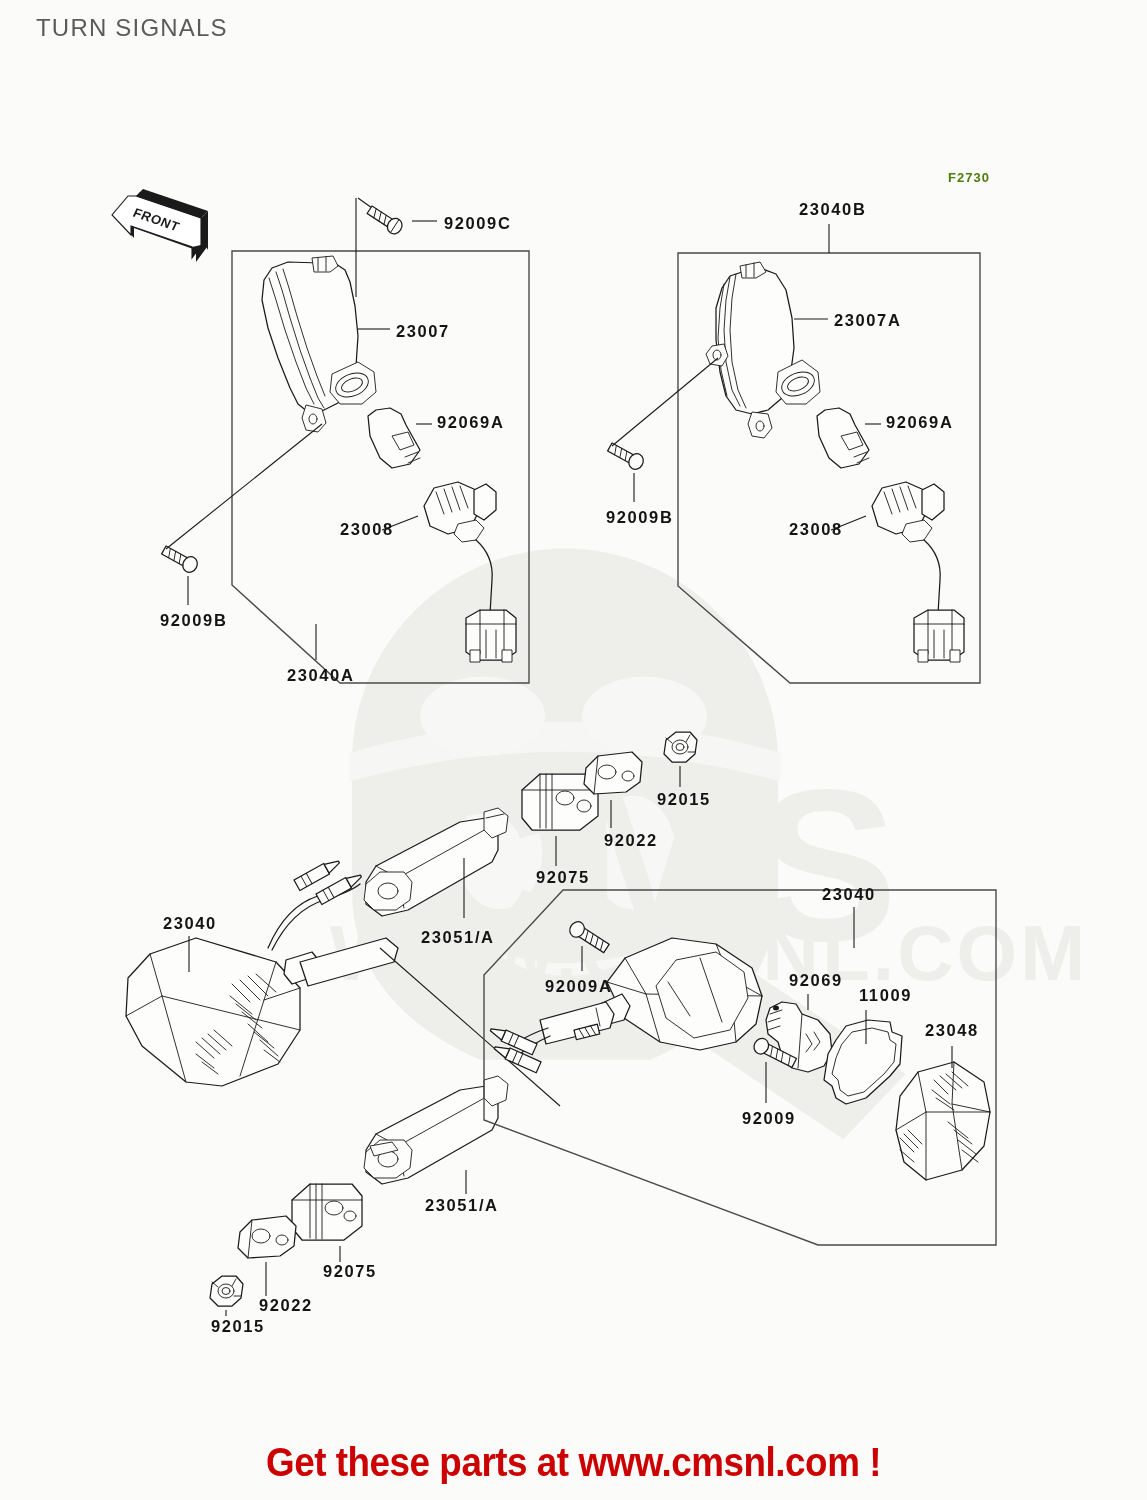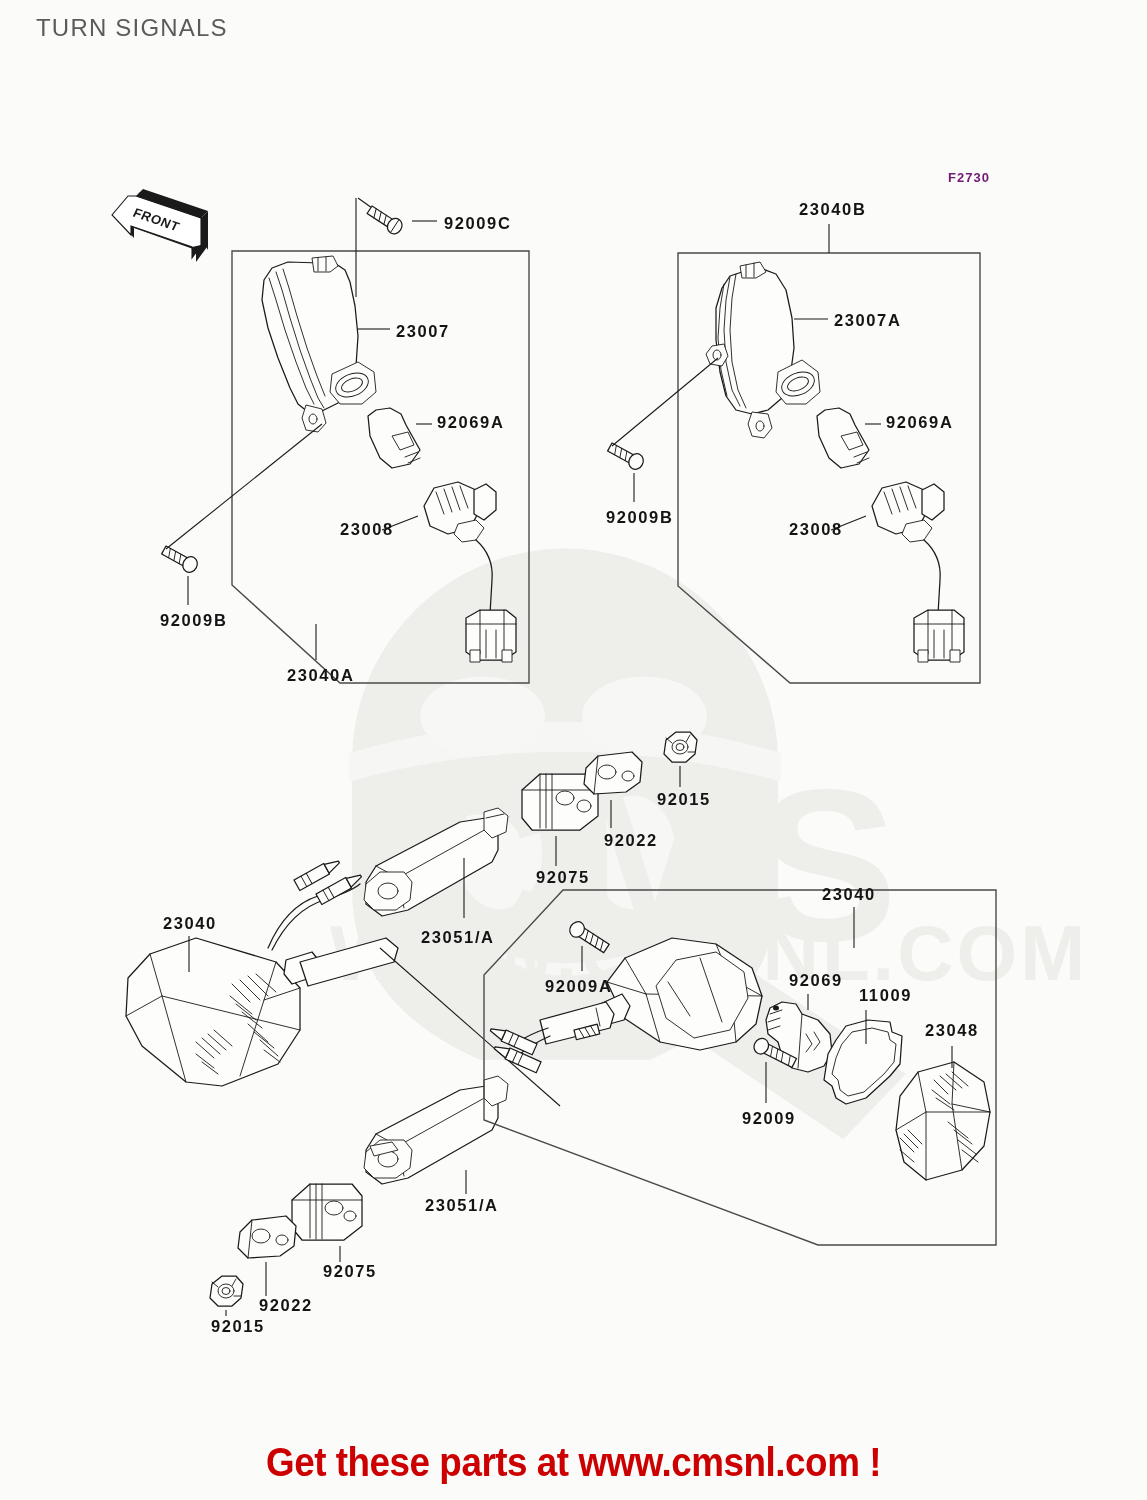--- a/index.html
+++ b/index.html
@@ -15,21 +15,21 @@
 
   .title{
     position:absolute;left:36px;top:14px;
     font-size:24px;letter-spacing:1.2px;
     color:#5b5b5b;font-weight:400;
     font-family:"Liberation Sans", sans-serif;
     white-space:nowrap;
   }
   .figcode{
     position:absolute;left:948px;top:170px;
-    font-size:13px;letter-spacing:1px;color:#701a75;
+    font-size:13px;letter-spacing:1px;color:#4d7c0f;
     font-family:"Liberation Sans", sans-serif;font-weight:700;
   }
   .footer{
     position:absolute;left:0;top:1440px;width:1147px;
     text-align:center;
     color:#cc0000;
     font-size:40px;
     font-weight:700;
     font-family:"Liberation Sans Narrow","Liberation Sans",sans-serif;
     transform:scaleX(0.92);

